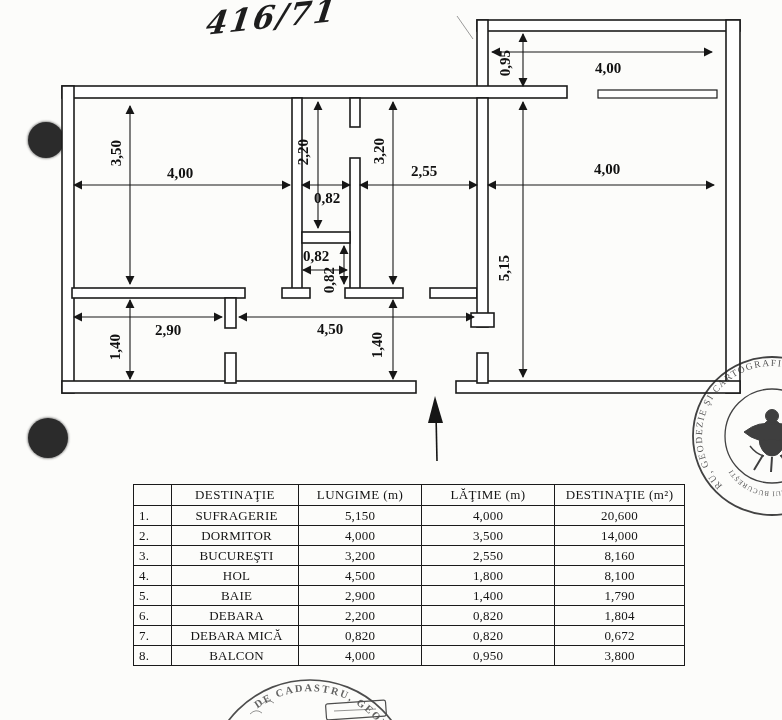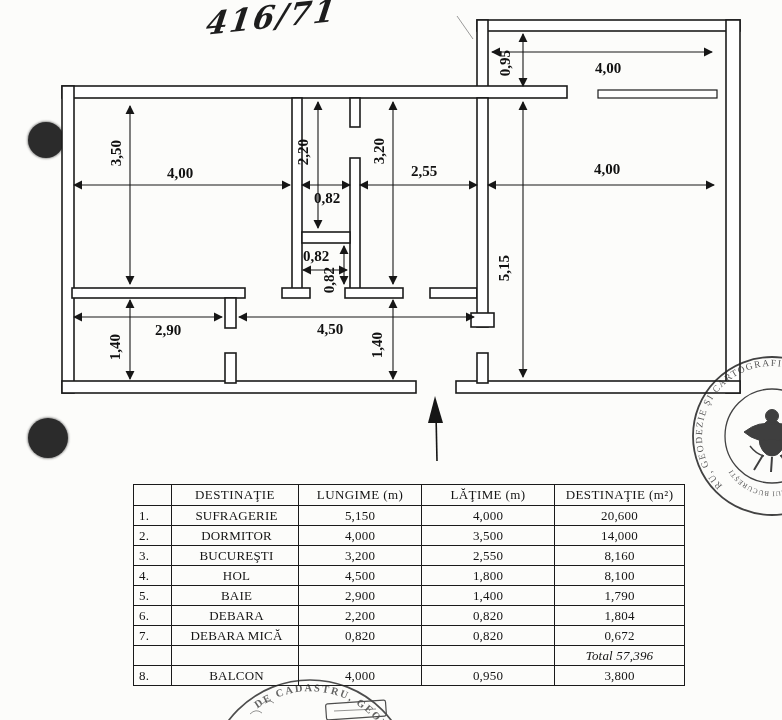--- a/index.html
+++ b/index.html
@@ -217,27 +217,20 @@
           <td class="c-supr">1,804</td>
         </tr>
         <tr>
           <td class="c-num">7.</td>
           <td class="c-dest">DEBARA MICĂ</td>
           <td class="c-lung">0,820</td>
           <td class="c-lat">0,820</td>
           <td class="c-supr">0,672</td>
         </tr>
         <tr>
-          <td class="c-num total"></td>
-          <td class="c-dest total"></td>
-          <td class="c-lung total"></td>
-          <td class="c-lat total"></td>
-          <td class="c-supr total">Total 57,396</td>
-        </tr>
-        <tr>
           <td class="c-num">8.</td>
           <td class="c-dest">BALCON</td>
           <td class="c-lung">4,000</td>
           <td class="c-lat">0,950</td>
           <td class="c-supr">3,800</td>
         </tr>
       </tbody>
   </table>
 
 

